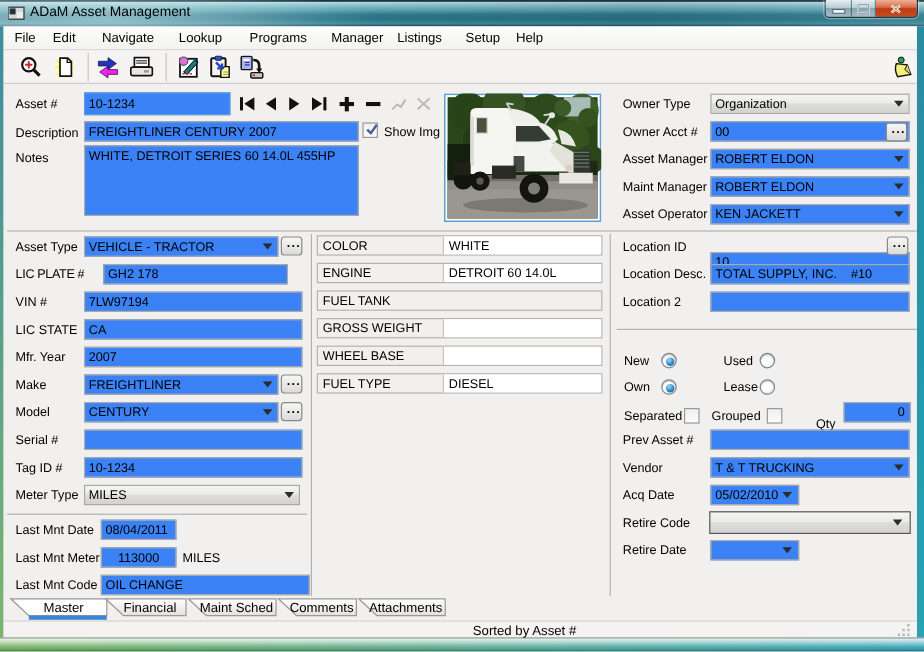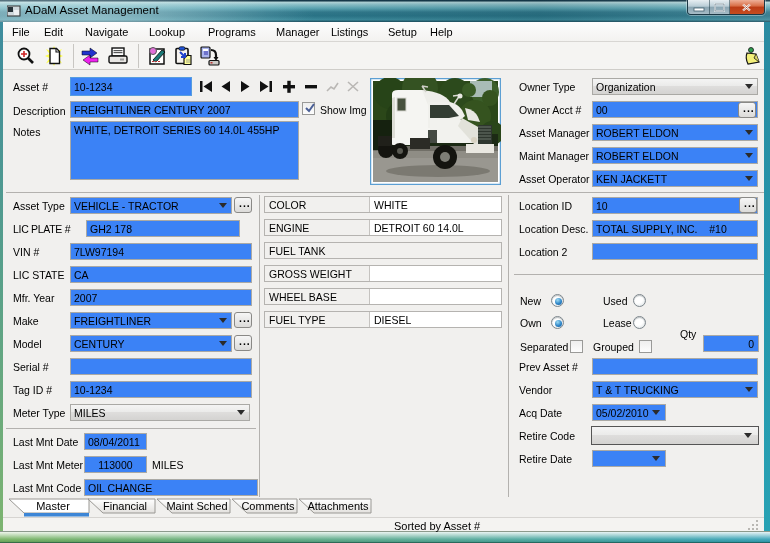--- a/index.html
+++ b/index.html
@@ -305,40 +305,40 @@
   <div class="mrow" style="top:288px">
       <span class="mlbl">WHEEL BASE</span>
       <span class="val"></span>
     </div>
   <div class="mrow" style="top:311px">
       <span class="mlbl">FUEL TYPE</span>
       <span class="val">DIESEL</span>
     </div>
 
   <div class="lbl" style="left:519px;top:200px">Location ID</div>
-  <div class="inp" style="left:592px;top:197px;width:166px">10</div>
+  <div class="inp" style="left:592px;top:210px;width:166px">10</div>
   <div class="dots" style="left:739px;top:197px"></div>
   <div class="lbl" style="left:519px;top:223px">Location Desc.</div>
   <div class="inp" style="left:592px;top:220px;width:166px">TOTAL SUPPLY, INC.&nbsp;&nbsp;&nbsp;&nbsp;#10</div>
   <div class="lbl" style="left:519px;top:246px">Location 2</div>
   <div class="inp" style="left:592px;top:243px;width:166px"></div>
   <div class="hline" style="left:514px;top:274px;width:250px"></div>
   <div class="lbl" style="left:520px;top:295px">New</div>
   <div class="radio sel" style="left:551px;top:294px"></div>
   <div class="lbl" style="left:603px;top:295px">Used</div>
   <div class="radio" style="left:633px;top:294px"></div>
   <div class="lbl" style="left:520px;top:317px">Own</div>
   <div class="radio sel" style="left:551px;top:316px"></div>
   <div class="lbl" style="left:603px;top:317px">Lease</div>
   <div class="radio" style="left:633px;top:316px"></div>
   <div class="lbl" style="left:520px;top:341px">Separated</div>
   <div class="chk" style="left:570px;top:340px"></div>
   <div class="lbl" style="left:593px;top:341px">Grouped</div>
   <div class="chk" style="left:639px;top:340px"></div>
-  <div class="lbl" style="left:680px;top:328px">Qty</div>
+  <div class="lbl" style="left:680px;top:348px">Qty</div>
   <div class="inp" style="left:703px;top:335px;width:56px;text-align:right;padding-right:4px">0</div>
   <div class="lbl" style="left:519px;top:361px">Prev Asset #</div>
   <div class="inp" style="left:592px;top:358px;width:166px"></div>
   <div class="lbl" style="left:519px;top:384px">Vendor</div>
   <div class="inp" style="left:592px;top:381px;width:166px">T &amp; T TRUCKING</div>
   <div class="cmbarrow" style="left:745px;top:387px"></div>
   <div class="lbl" style="left:519px;top:407px">Acq Date</div>
   <div class="inp" style="left:592px;top:404px;width:74px">05/02/2010</div>
   <div class="cmbarrow" style="left:652px;top:410px"></div>
   <div class="lbl" style="left:519px;top:430px">Retire Code</div>

